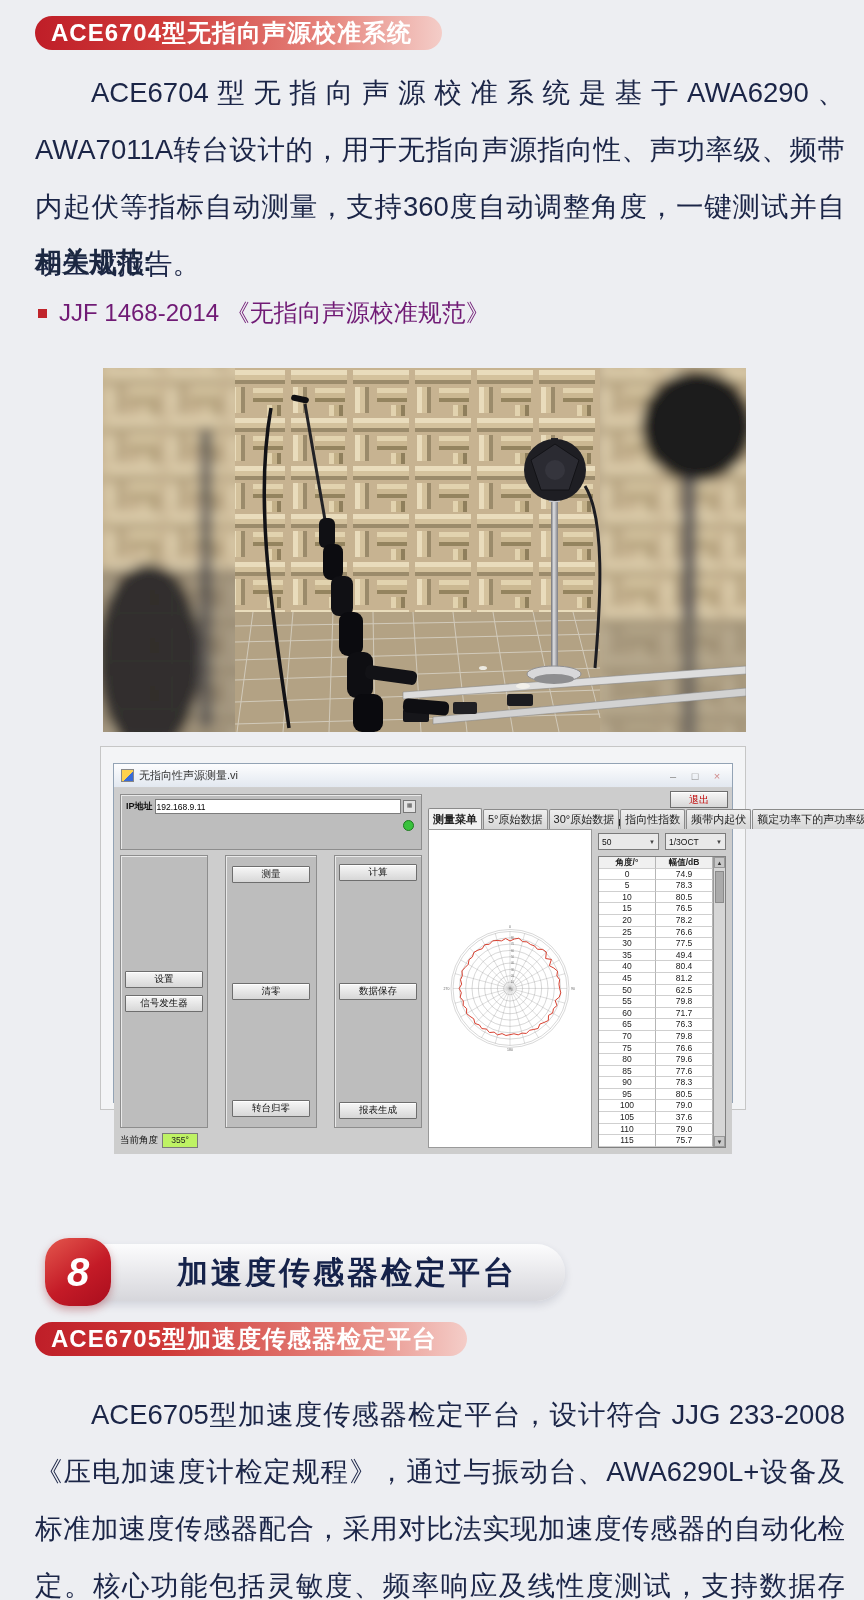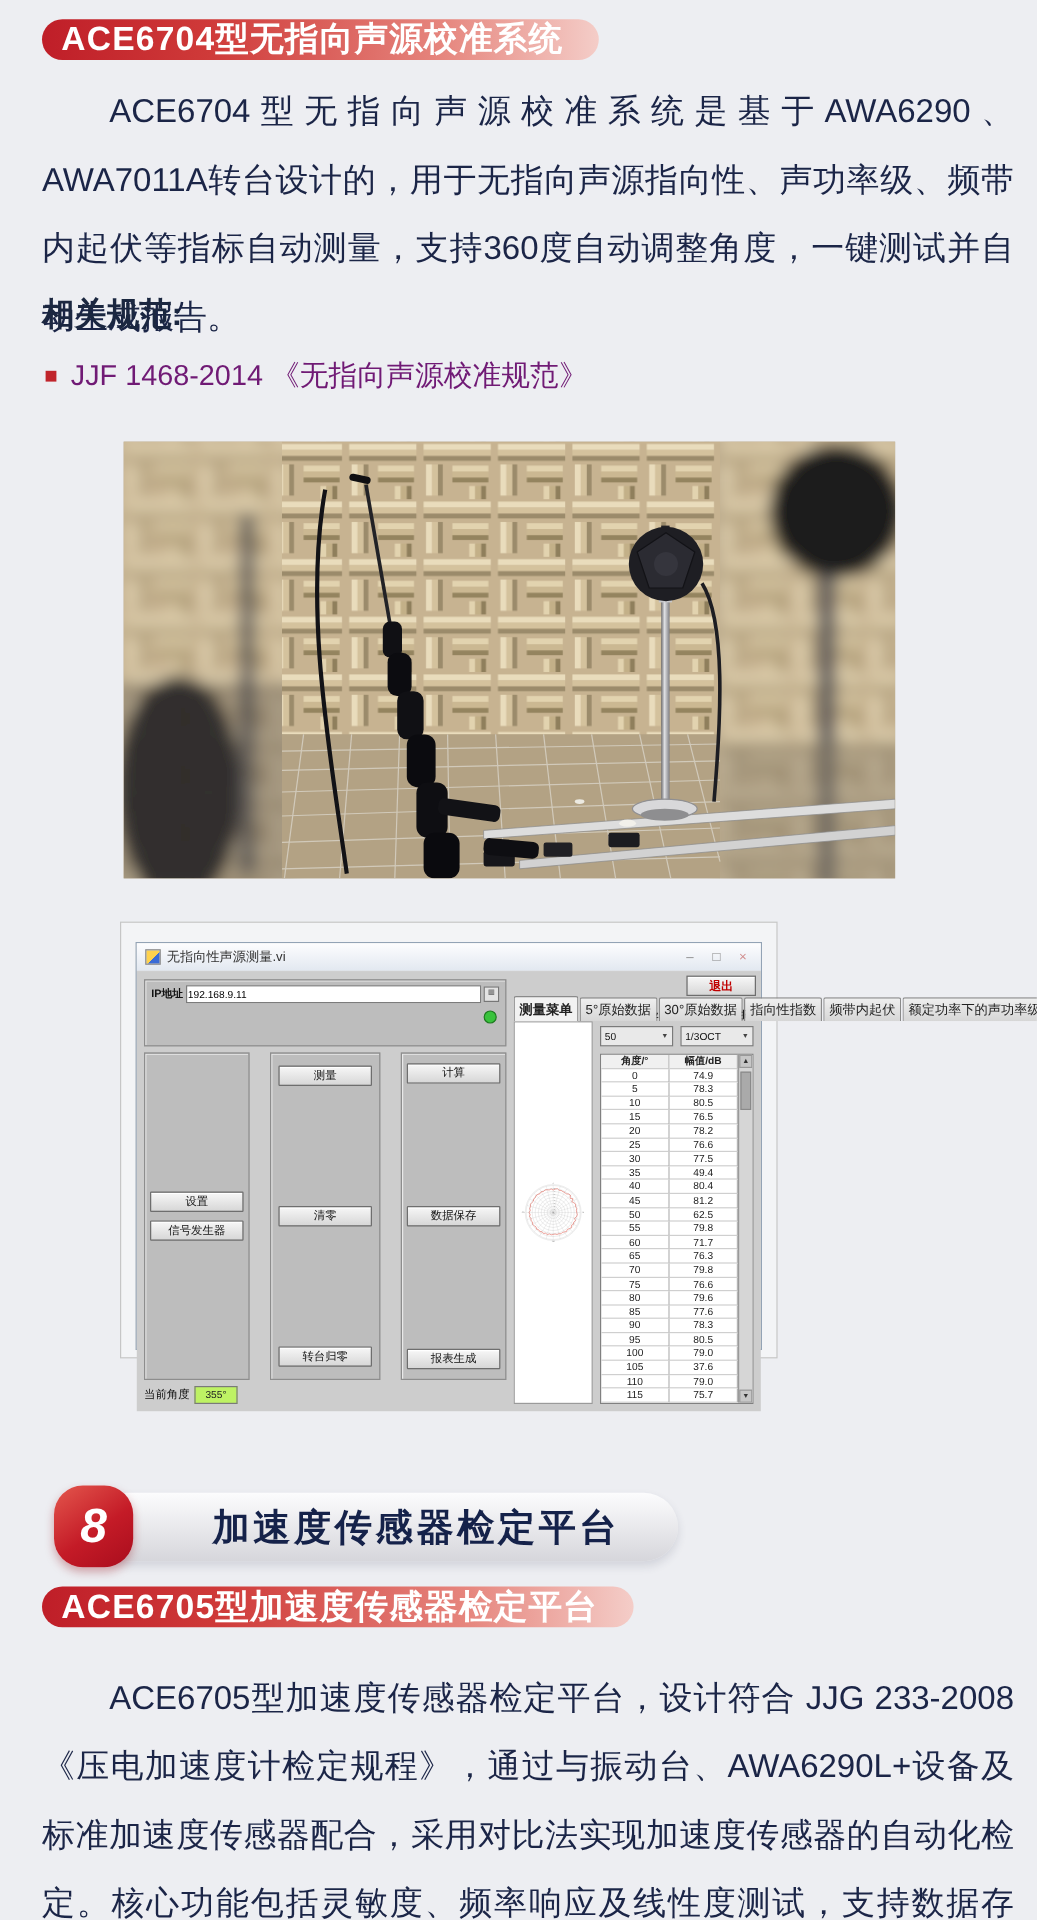--- a/index.html
+++ b/index.html
@@ -9,39 +9,39 @@
     font-family:"Liberation Sans", sans-serif;
     color:#1b2547;
   }
   .abs{position:absolute;}
 
   
   .pill-badge{
     height:34px;line-height:34px;border-radius:17px;
     padding:0 30px 0 16px;display:inline-block;
     background:linear-gradient(90deg,#bf1e28 0%,#cf3a39 30%,#e6867e 72%,#f4cdc8 100%);
-    color:#ffffff;font-weight:bold;font-size:28px;letter-spacing:1px;
+    color:#ffffff;font-weight:bold;font-size:24px;letter-spacing:1px;
   }
 
   
   .para{
     font-size:27.5px;line-height:57px;text-align:justify;
     text-indent:56px;color:#1b2547;
   }
   .specs-heading{font-size:27px;font-weight:bold;color:#1b2740;}
   .spec-item{font-size:24px;color:#701a75;display:flex;align-items:center;}
   .bullet-sq{width:9px;height:9px;background:#c0242b;margin-right:12px;flex:0 0 auto;}
 
   
   .photo-wrap{left:103px;top:368px;width:643px;height:364px;overflow:hidden;background:#b9a98c;}
   .photo-wrap svg{display:block;}
 
   
   .shot-wrap{
-    left:100px;top:768px;width:548px;height:364px;
+    left:100px;top:746px;width:646px;height:364px;
     background:#f3f4f6;border:1px solid #c6c6c6;box-sizing:border-box;
     padding:16px 12px 6px 12px;
   }
   .win{
     width:100%;height:100%;box-sizing:border-box;
     border:1px solid #93a3b5;background:#e7e7e7;
     display:flex;flex-direction:column;
   }
   .titlebar{
     height:23px;flex:0 0 auto;display:flex;align-items:center;
@@ -98,21 +98,21 @@
   .tab{
     font-size:11px;padding:2px 4px;border:1px solid #8a8a8a;border-bottom:none;
     background:linear-gradient(180deg,#efefef,#d6d6d6);color:#222;border-radius:2px 2px 0 0;
   }
   .tab.active{background:#f2f2f2;font-weight:bold;padding-top:3px;}
   .chart-box{flex:1 1 auto;background:#ffffff;border:1px solid #9a9a9a;position:relative;overflow:hidden;}
   .chart-box svg{width:100%;height:100%;display:block;}
   .exit-btn{
     position:absolute;right:4px;top:3px;width:58px;height:17px;
     background:linear-gradient(180deg,#f7f7f7,#d7d7d7);border:1px solid #6e6e6e;
-    box-shadow:inset 0 1px 0 #fff;color:#c00000;font-weight:bold;font-size:10px;
+    box-shadow:inset 0 1px 0 #fff;color:#c00000;font-weight:normal;font-size:10px;
     font-family:"Liberation Sans",sans-serif;padding:0;z-index:5;
   }
 
   
   .right-col{flex:0 0 128px;display:flex;flex-direction:column;margin-top:24px;}
   .sel-labels{display:flex;justify-content:space-between;padding:0 2px;}
   .sel-labels span{font-size:8.5px;font-weight:bold;color:#1a1a1a;}
   .dropdowns{display:flex;gap:6px;margin-top:3px;}
   .dropdown{
     flex:1 1 0;height:15px;background:#e9e9e9;border:1px solid #7a7a7a;

